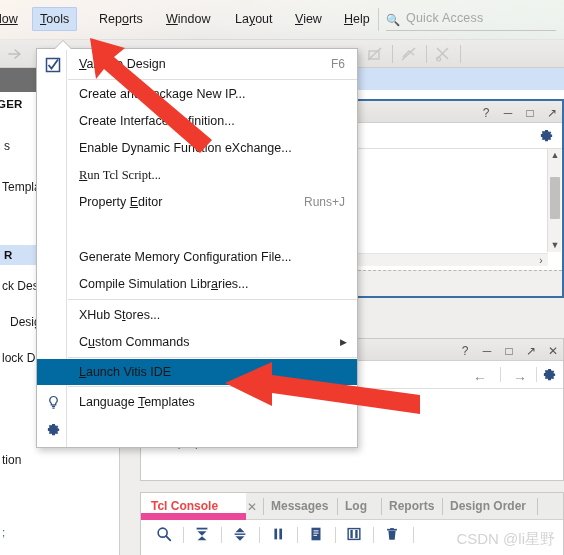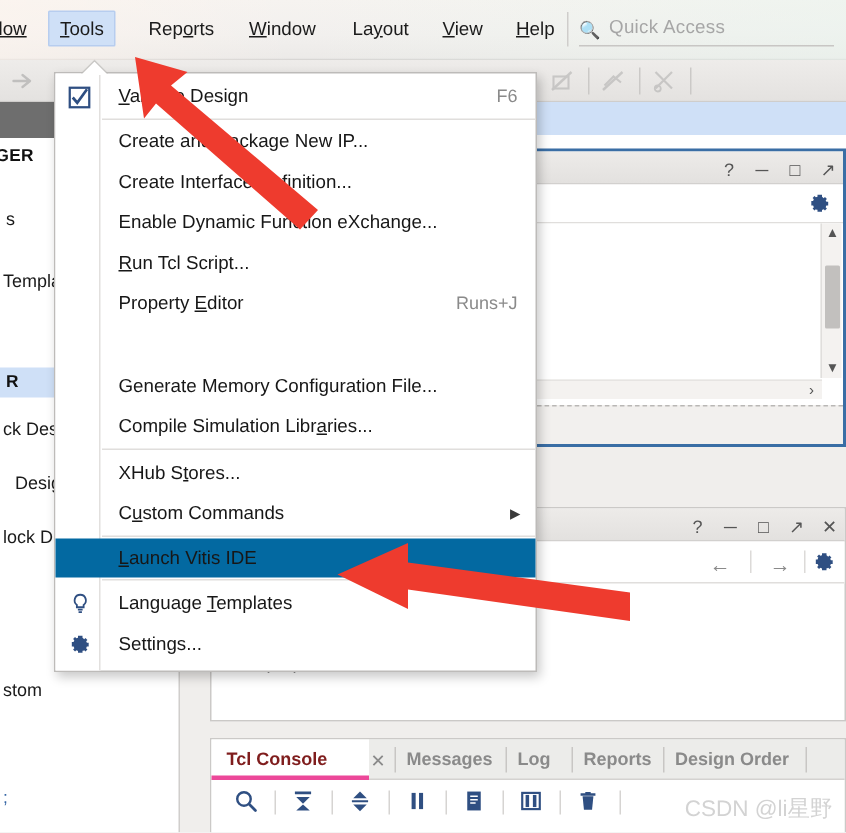--- a/index.html
+++ b/index.html
@@ -260,22 +260,22 @@
     position: absolute; left: 0; top: 0; right: 0; height: 27px;
     background: #ececea;
     border-bottom: 1px solid #d4d2d0;
   }
   .con-tab {
     position: absolute; top: 0; height: 27px; line-height: 27px;
     font-size: 12px; font-weight: bold; color: #8a8a8a;
     white-space: nowrap;
   }
   .con-tab.active {
-    background: #ffffff; color: #7f1d1d;
-    border-bottom: 3px solid #ec4899;
+    background: #ffffff; color: #ef4444;
+    border-bottom: 7px solid #ec4899;
   }
   .con-tab-div {
     position: absolute; top: 5px; width: 1px; height: 17px; background: #c8c6c4;
   }
   .con-close {
     position: absolute; top: 7px; font-size: 12px; color: #8a8a8a;
   }
   .con-toolbar {
     position: absolute; left: 0; top: 27px; right: 0; bottom: 0;
     background: #ffffff;
@@ -441,21 +441,21 @@
     <div class="lp-row" style="top:209px; padding-left:2px;">
       <span>ck Desi</span>
     </div>
     <div class="lp-row" style="top:245px; padding-left:10px;">
       <span>Desig</span>
     </div>
     <div class="lp-row" style="top:281px; padding-left:2px;">
       <span>lock D</span>
     </div>
     <div class="lp-row" style="top:383px; padding-left:2px;">
-      <span>stom</span>
+      <span>tion</span>
     </div>
 
     <div class="lp-link" style="top:455px; padding-left:2px;">;</div>
 
   </div>
 
   <div class="center-bg"></div>
   <div class="tab-strip"></div>
   <div class="white-gap"></div>
 
@@ -626,21 +626,21 @@
     </div>
 
     <div class="dd-item" style="top:59px;">
       <span class="lbl">Create Interface Definition...</span>
     </div>
 
     <div class="dd-item" style="top:86px;">
       <span class="lbl">Enable Dynamic Function eXchange...</span>
     </div>
 
-    <div class="dd-item" style="top:113px;">
+    <div class="dd-item" style="top:113px;font-family:Liberation Serif, serif;">
       <span class="lbl"><span class="mnem">R</span>un Tcl Script...</span>
     </div>
 
     <div class="dd-item" style="top:140px;">
       <span class="lbl">Property <span class="mnem">E</span>ditor</span>
       <span class="accel">Runs+J</span>
     </div>
 
 
     <div class="dd-item" style="top:222px;">
@@ -677,21 +677,20 @@
       <span class="lbl">Language <span class="mnem">T</span>emplates</span>
     </div>
 
     <div class="dd-item" style="top:367px;">
       <span class="dd-icon" style="top:4px; left:9px;">
         <svg viewBox="0 0 16 16" width="15" height="15">
           <path fill="#2f4f82" d="M8 5.2a2.8 2.8 0 100 5.6 2.8 2.8 0 000-5.6zm0 4.2a1.4 1.4 0 110-2.8 1.4 1.4 0 010 2.8z"></path>
           <path fill="#2f4f82" d="M14 7h-1.3a4.9 4.9 0 00-.5-1.2l.9-.9-1.4-1.4-.9.9A4.9 4.9 0 009.6 3.3V2H6.4v1.3a4.9 4.9 0 00-1.2.5l-.9-.9-1.4 1.4.9.9A4.9 4.9 0 003.3 6.4H2v3.2h1.3c.1.4.3.8.5 1.2l-.9.9 1.4 1.4.9-.9c.4.2.8.4 1.2.5V14h3.2v-1.3c.4-.1.8-.3 1.2-.5l.9.9 1.4-1.4-.9-.9c.2-.4.4-.8.5-1.2H14V7z"></path>
         </svg>
       </span>
-      <span class="lbl">Settings...</span>
     </div>
   </div>
 
   <svg class="arrow-svg" viewBox="0 0 564 555">
 
     <g>
       <path d="M 90 38 L 125 48 L 114 57 L 212 140 L 200 153 L 104 69 L 96 79 Z" fill="#ee3b2e"></path>
     </g>
 
     <g>

